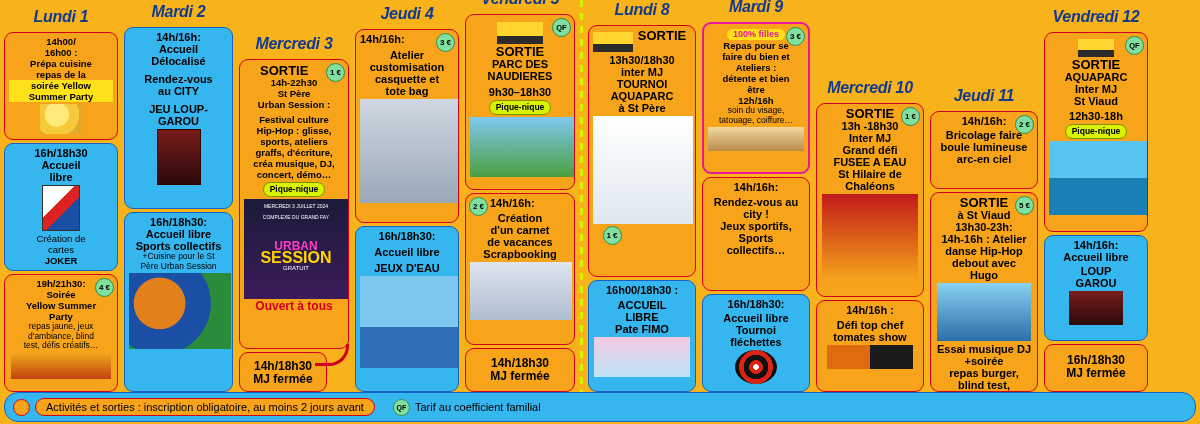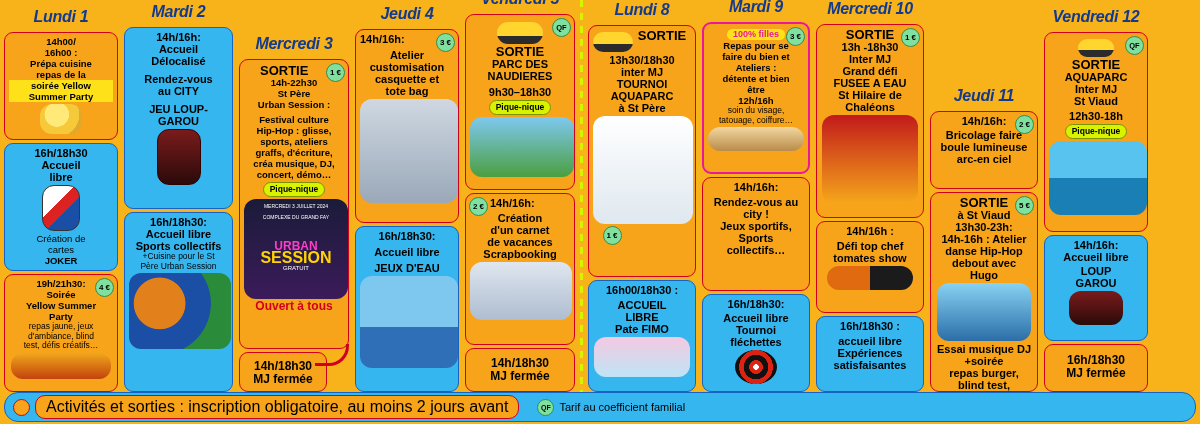--- a/index.html
+++ b/index.html
@@ -109,25 +109,25 @@
     width:17px; height:17px; border-radius:50%;
     display:inline-block; flex:0 0 auto;
   }
   .lg-item { display:flex; align-items:center; gap:5px; }
   .lg-orange { background:#f7a41b; border:1.6px solid #d2001f; }
   .lg-blue { background:#35b6ef; border:1.6px solid #1763c2; }
   .lg-qf { background:#7fe0a0; border:1.4px solid #2f8f4f; font-size:7px; font-weight:bold;
            display:flex; align-items:center; justify-content:center; color:#000; }
   .lg-arrowbar {
     background:#f7a41b; border:1.5px solid #d2001f; border-radius:10px;
-    padding:2px 10px; font-size:16px;
+    padding:2px 10px; font-size:11px;
   }
 
   
-  .art { border-radius:12px; }
+  .art { border-radius:0; }
   .art-lemon { background:radial-gradient(circle at 40% 35%, #ffe979 0 38%, #f6c93b 39% 70%, #e0a92b 71% 100%); }
   .art-bus   { background:linear-gradient(#ffd52e 0 62%, #2b2b2b 62% 100%); }
   .art-joker { background:linear-gradient(135deg,#ffffff 0 40%,#d22 40% 60%,#1b4fa6 60% 100%); }
   .art-wolf  { background:linear-gradient(#7a1b1b,#2b0a0a); }
   .art-sport { background:radial-gradient(circle at 30% 40%,#e2801c 0 30%,#1b4fa6 31% 60%,#2a8b3a 61% 100%); }
   .art-urban { background:linear-gradient(#1b1b3a,#3b1b5a); }
   .art-park  { background:linear-gradient(#7ec8f0,#4b9f3f); }
   .art-water { background:linear-gradient(#7ec8f0 0 55%,#2e6fb7 55% 100%); }
   .art-badm  { background:linear-gradient(#ffffff,#dfe8ef); }
   .art-fire  { background:linear-gradient(#c21a1a,#f5a61a); }
@@ -385,27 +385,20 @@
       </div>
 
       <div class="card orange" style="height:92px">
         <div class="mid">14h/16h :</div>
         <div style="height:3px"></div>
         <div class="mid">Défi top chef</div>
         <div class="mid">tomates show</div>
         <div class="art art-topchef imgbox" style="width:86px;height:24px"></div>
       </div>
 
-      <div class="card blue" style="height:76px">
-        <div class="mid">16h/18h30 :</div>
-        <div style="height:3px"></div>
-        <div class="mid">accueil libre</div>
-        <div class="mid">Expériences</div>
-        <div class="mid">satisfaisantes</div>
-      </div>
     </div>
 
     <div class="col" style="width:112px">
       <div class="dayhdr">Jeudi 11</div>
 
       <div class="card orange" style="height:78px">
         <div class="badge euro b-tr">2 €</div>
         <div class="mid">14h/16h:</div>
         <div style="height:2px"></div>
         <div class="mid">Bricolage faire</div>

